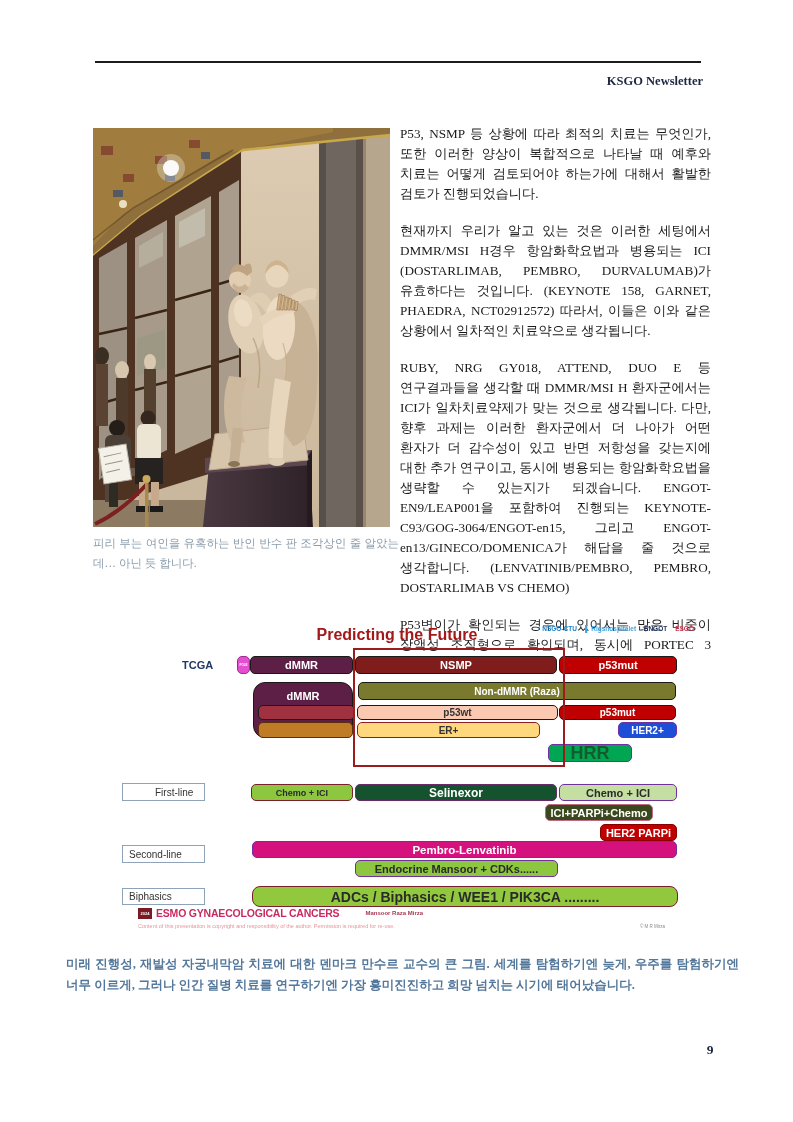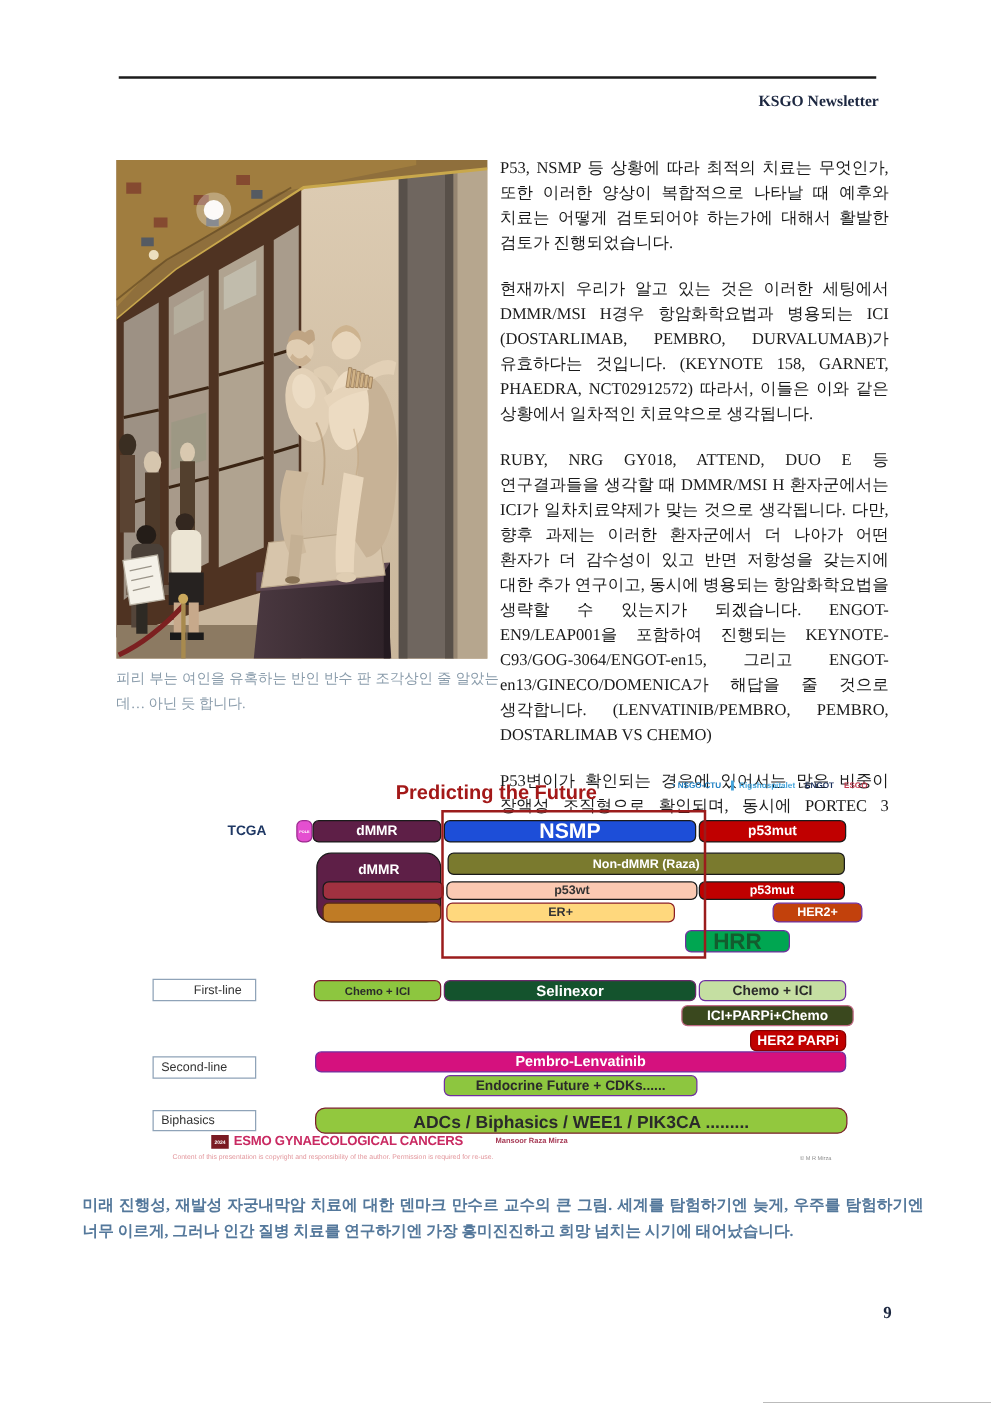--- a/index.html
+++ b/index.html
@@ -20,21 +20,21 @@
   .chart-logos{position:absolute;right:16px;top:5px;display:flex;gap:8px;align-items:center;}
   .logo{display:flex;align-items:center;gap:2px;font-weight:bold;font-size:6.5px;white-space:nowrap;}
   .tcga-label{position:absolute;left:62px;top:39px;font-size:11px;font-weight:bold;color:#1f3864;}
   .bar{position:absolute;display:flex;align-items:center;justify-content:center;
         border:1.6px solid #333;border-radius:5px;box-sizing:border-box;font-weight:bold;
         white-space:nowrap;overflow:hidden;}
   .bar.upper{align-items:flex-start;padding-top:7px;}
   .line-label{position:absolute;background:#fff;border:1px solid #8fa3b8;box-sizing:border-box;
         display:flex;align-items:center;padding-left:6px;font-size:10px;color:#333;}
   .hl-box{position:absolute;border:2.5px solid #9b1c1c;pointer-events:none;z-index:60;}
-  .esmo-line{position:absolute;left:18px;top:287px;display:flex;align-items:center;gap:4px;margin-left:31px;}
+  .esmo-line{position:absolute;left:18px;top:287px;display:flex;align-items:center;gap:4px;}
   .esmo-box{width:14px;height:11px;background:#7a1a22;color:#fff;font-size:4px;display:flex;
         align-items:center;justify-content:center;font-weight:bold;}
   .esmo-text{font-size:10.5px;font-weight:bold;color:#c92a62;letter-spacing:-0.2px;}
   .esmo-presenter{font-size:6px;font-weight:bold;color:#a73a55;margin-left:22px;}
   .esmo-copyright{position:absolute;left:18px;top:303px;font-size:5.5px;color:#e2969c;}
   .esmo-credit{position:absolute;left:520px;top:304px;font-size:4.5px;color:#8a8a8a;}
   
   .bottom-caption{position:absolute;left:66px;top:954px;width:673px;font-size:12.5px;line-height:21px;
         font-weight:600;color:#54789b;text-align:justify;word-break:keep-all;}
   .page-number{position:absolute;left:700px;top:1042px;width:20px;text-align:center;
@@ -201,38 +201,38 @@
     <div class="tcga-label">TCGA</div>
     <div class="esmo-line">
       <div class="esmo-box">2024</div>
       <div class="esmo-text">ESMO GYNAECOLOGICAL CANCERS</div>
       <div class="esmo-presenter">Mansoor Raza Mirza</div>
     </div>
     <div class="esmo-copyright">Content of this presentation is copyright and responsibility of the author. Permission is required for re-use.</div>
     <div class="esmo-credit">© M R Mirza</div>
   <div class="bar" style="left: 117px; top: 36px; width: 13px; height: 18px; background: rgb(228, 79, 208); border-color: rgb(156, 43, 143); color: rgb(255, 255, 255); font-size: 3px; border-radius: 5px;">POLE</div>
       <div class="bar" style="left: 130px; top: 36px; width: 103px; height: 18px; background: rgb(94, 31, 71); border-color: rgb(26, 26, 26); color: rgb(255, 255, 255); font-size: 11px; border-radius: 5px;">dMMR</div>
-      <div class="bar" style="left: 235px; top: 36px; width: 202px; height: 18px; background: #1d4ed8; border-color: rgb(26, 26, 26); color: rgb(255, 255, 255); font-size: 17px; border-radius: 5px;">NSMP</div>
+      <div class="bar" style="left: 235px; top: 36px; width: 202px; height: 18px; background: #7f1d1d; border-color: rgb(26, 26, 26); color: rgb(255, 255, 255); font-size: 11px; border-radius: 5px;">NSMP</div>
       <div class="bar" style="left: 439px; top: 36px; width: 118px; height: 18px; background: rgb(192, 0, 0); border-color: rgb(26, 26, 26); color: rgb(255, 255, 255); font-size: 11px; border-radius: 5px;">p53mut</div>
       <div class="bar upper" style="left: 133px; top: 62px; width: 100px; height: 56px; background: rgb(94, 31, 71); border-color: rgb(26, 26, 26); color: rgb(255, 255, 255); font-size: 11px; border-radius: 12px;">dMMR</div>
       <div class="bar" style="left: 238px; top: 62px; width: 318px; height: 18px; background: rgb(122, 122, 46); border-color: rgb(26, 26, 26); color: rgb(255, 255, 255); font-size: 10px; border-radius: 5px;">Non-dMMR (Raza)</div>
       <div class="bar" style="left: 138px; top: 85px; width: 97px; height: 15px; background: rgb(160, 49, 64); border-color: rgb(26, 26, 26); color: rgb(255, 255, 255); font-size: 9px; border-radius: 5px;"></div>
       <div class="bar" style="left: 237px; top: 85px; width: 201px; height: 15px; background: rgb(251, 201, 178); border-color: rgb(26, 26, 26); color: rgb(51, 51, 51); font-size: 10px; border-radius: 5px;">p53wt</div>
       <div class="bar" style="left: 439px; top: 85px; width: 117px; height: 15px; background: rgb(192, 0, 0); border-color: rgb(26, 26, 26); color: rgb(255, 255, 255); font-size: 10px; border-radius: 5px;">p53mut</div>
       <div class="bar" style="left: 138px; top: 102px; width: 95px; height: 16px; background: rgb(191, 123, 37); border-color: rgb(92, 46, 16); color: rgb(255, 255, 255); font-size: 9px; border-radius: 5px;"></div>
       <div class="bar" style="left: 237px; top: 102px; width: 183px; height: 16px; background: rgb(255, 216, 125); border-color: rgb(139, 30, 36); color: rgb(51, 51, 51); font-size: 10px; border-radius: 5px;">ER+</div>
-      <div class="bar" style="left: 498px; top: 102px; width: 72px; height: 16px; background: #c2410c; border-color: rgb(112, 48, 160); color: rgb(255, 255, 255); font-size: 10px; border-radius: 5px;">HER2+</div>
+      <div class="bar" style="left: 498px; top: 102px; width: 59px; height: 16px; background: #1d4ed8; border-color: rgb(112, 48, 160); color: rgb(255, 255, 255); font-size: 10px; border-radius: 5px;">HER2+</div>
       <div class="bar" style="left: 428px; top: 124px; width: 84px; height: 18px; background: rgb(0, 166, 81); border-color: rgb(112, 48, 160); color: rgb(19, 92, 46); font-size: 18px; border-radius: 5px;">HRR</div>
       <div class="bar" style="left: 131px; top: 164px; width: 102px; height: 17px; background: rgb(141, 198, 63); border-color: rgb(123, 31, 44); color: rgb(42, 42, 42); font-size: 9px; border-radius: 5px;">Chemo + ICI</div>
       <div class="bar" style="left: 235px; top: 164px; width: 202px; height: 17px; background: #14532d; border-color: rgb(106, 42, 106); color: rgb(255, 255, 255); font-size: 12px; border-radius: 5px;">Selinexor</div>
       <div class="bar" style="left: 439px; top: 164px; width: 118px; height: 17px; background: rgb(197, 223, 162); border-color: rgb(112, 48, 160); color: rgb(42, 42, 42); font-size: 11px; border-radius: 5px;">Chemo + ICI</div>
-      <div class="bar" style="left: 425px; top: 184px; width: 138px; height: 17px; background: rgb(58, 72, 30); border-color: rgb(192, 106, 132); color: rgb(255, 255, 255); font-size: 11px; border-radius: 5px;">ICI+PARPi+Chemo</div>
+      <div class="bar" style="left: 425px; top: 184px; width: 108px; height: 17px; background: rgb(58, 72, 30); border-color: rgb(192, 106, 132); color: rgb(255, 255, 255); font-size: 11px; border-radius: 5px;">ICI+PARPi+Chemo</div>
       <div class="bar" style="left: 480px; top: 204px; width: 77px; height: 17px; background: rgb(192, 0, 0); border-color: rgb(138, 0, 0); color: rgb(255, 255, 255); font-size: 11px; border-radius: 5px;">HER2 PARPi</div>
       <div class="bar" style="left: 132px; top: 221px; width: 425px; height: 17px; background: rgb(213, 17, 126); border-color: rgb(112, 48, 160); color: rgb(255, 255, 255); font-size: 11.5px; border-radius: 5px;">Pembro-Lenvatinib</div>
-      <div class="bar" style="left: 235px; top: 240px; width: 203px; height: 17px; background: rgb(141, 198, 63); border-color: rgb(112, 48, 160); color: rgb(42, 42, 42); font-size: 11px; border-radius: 5px;">Endocrine Future + CDKs......</div>
+      <div class="bar" style="left: 235px; top: 240px; width: 203px; height: 17px; background: rgb(141, 198, 63); border-color: rgb(112, 48, 160); color: rgb(42, 42, 42); font-size: 11px; border-radius: 5px;">Endocrine Mansoor + CDKs......</div>
       <div class="bar" style="left: 132px; top: 266px; width: 426px; height: 21px; background: rgb(146, 200, 62); border-color: rgb(123, 31, 44); color: rgb(42, 42, 42); font-size: 14px; border-radius: 8px;">ADCs / Biphasics / WEE1 / PIK3CA .........</div>
       <div class="line-label" style="left: 2px; top: 163px; width: 83px; height: 18px; padding-left: 32px;">First-line</div>
       <div class="line-label" style="left: 2px; top: 225px; width: 83px; height: 18px;">Second-line</div>
       <div class="line-label" style="left: 2px; top: 268px; width: 83px; height: 17px;">Biphasics</div>
       <div class="hl-box" style="left: 233px; top: 28px; width: 208px; height: 115px; border-color: rgb(155, 28, 28);"></div>
     </div>
 
   <div class="bottom-caption">미래 진행성, 재발성 자궁내막암 치료에 대한 덴마크 만수르 교수의 큰 그림. 세계를 탐험하기엔 늦게, 우주를 탐험하기엔 너무 이르게, 그러나 인간 질병 치료를 연구하기엔 가장 흥미진진하고 희망 넘치는 시기에 태어났습니다.</div>
   <div class="page-number">9</div>
 </div>

